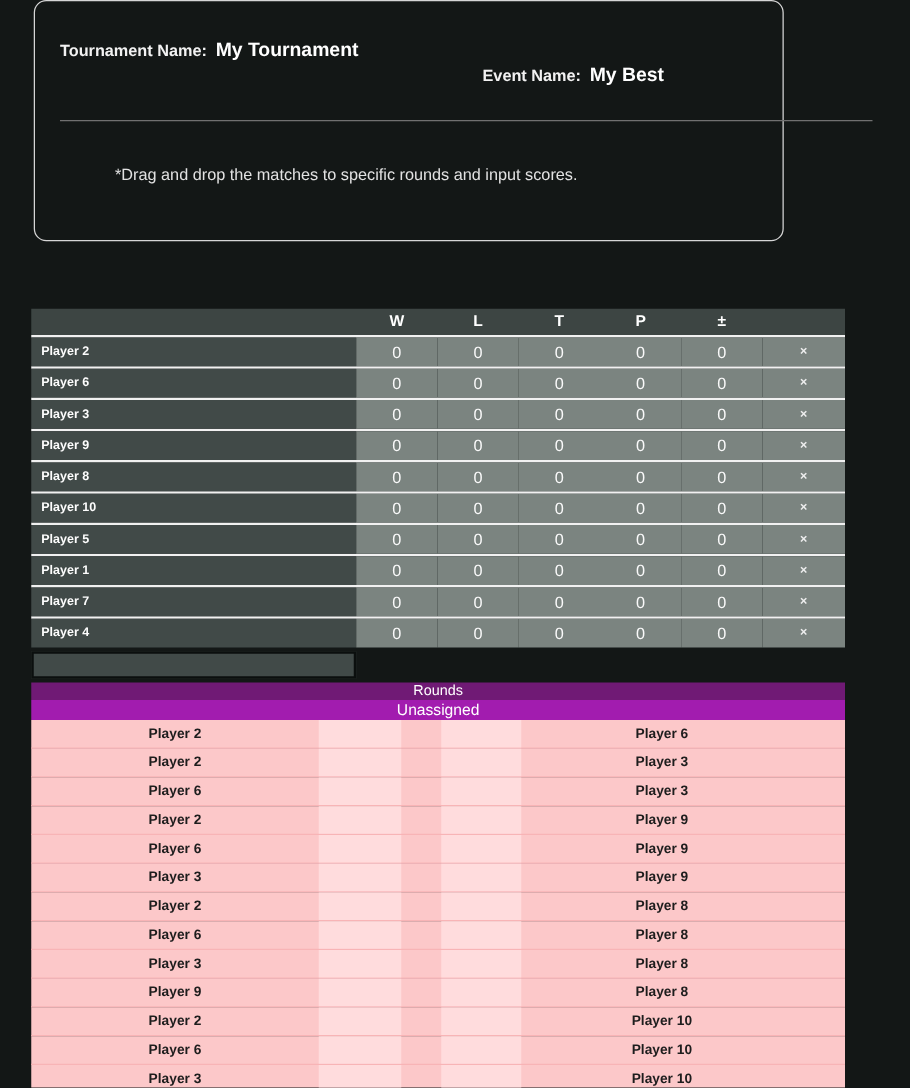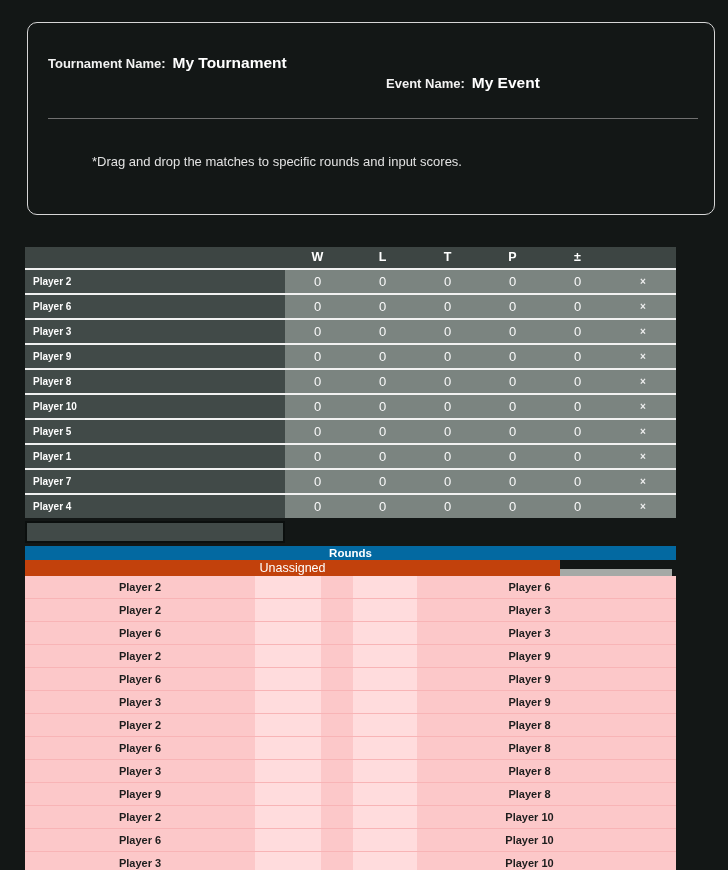--- a/index.html
+++ b/index.html
@@ -6,21 +6,21 @@
   html,body { width:728px; height:870px; overflow:hidden; }
   body {
     background:#131716;
     font-family:"Liberation Sans", sans-serif;
     position:relative;
     color:#fff;
   }
 
   
   .info-box {
-    position:absolute; left:27px; top:22px; width:688px; height:193px;
+    position:absolute; left:27px; top:0; width:600px; height:193px;
     border:1px solid #d6d6d6; border-radius:10px;
   }
   .info-row { position:absolute; left:20px; right:14px; display:flex; }
   .info-row.r1 { top:31px; }
   .info-row.r2 { top:66px; }
   .info-pair { display:flex; align-items:baseline; gap:7px; }
   .info-pair.left  { width:338px; }
   .info-pair.right { flex:1;margin-top:20px; }
   .info-label { font-size:13px; font-weight:700; color:#f2f2f2; white-space:nowrap; }
   .info-value { font-size:15.5px; font-weight:700; color:#ffffff; white-space:nowrap; }
@@ -59,26 +59,26 @@
     position:absolute; left:288px; top:521px; width:384px; height:20px;
     background:#a5a9a6; border:none; color:#701a75; font-size:13.5px;
     text-align:center; line-height:22px; cursor:pointer;
     font-family:"Liberation Sans", sans-serif;
     margin-top:48px;
   }
 
   
   .rounds-bar {
     position:absolute; left:25px; top:546px; width:651px; height:14px;
-    background:#0369a1; text-align:center; line-height:14px;
-    font-size:11.5px; font-weight:700; color:#fff;
+    background:#701a75; text-align:center; line-height:14px;
+    font-size:11.5px; font-weight:400; color:#fff;
   }
   .unassigned-bar {
-    position:absolute; left:25px; top:560px; width:535px; height:16px;
-    background:#c2410c; text-align:center; line-height:16px;
+    position:absolute; left:25px; top:560px; width:651px; height:16px;
+    background:#a21caf; text-align:center; line-height:16px;
     font-size:12.5px; color:#ffffff;
   }
   .matches { position:absolute; left:25px; top:576px; width:651px; }
   .match-row {
     display:grid; grid-template-columns:230px 66px 32px 64px 225px 34px;
     height:23px; background:#fcc8c9; border-bottom:1px solid #f8b4b6;
     cursor:grab;
   }
   .match-row .mname {
     font-size:11px; font-weight:700; color:#1d1d1d;
@@ -93,21 +93,21 @@
 <body>
 
 <div class="info-box">
   <div class="info-row r1">
     <div class="info-pair left">
       <span class="info-label">Tournament Name:</span>
       <span class="info-value">My Tournament</span>
     </div>
     <div class="info-pair right">
       <span class="info-label">Event Name:</span>
-      <span class="info-value">My Event</span>
+      <span class="info-value">My Best</span>
     </div>
   </div>
   <div class="info-divider"></div>
   <div class="info-note n1">*Drag and drop the matches to specific rounds and input scores.</div>
 </div>
 
 <div class="standings">
   <div class="st-grid st-header">
     <div class="sh"></div>
     <div class="sh">W</div>

